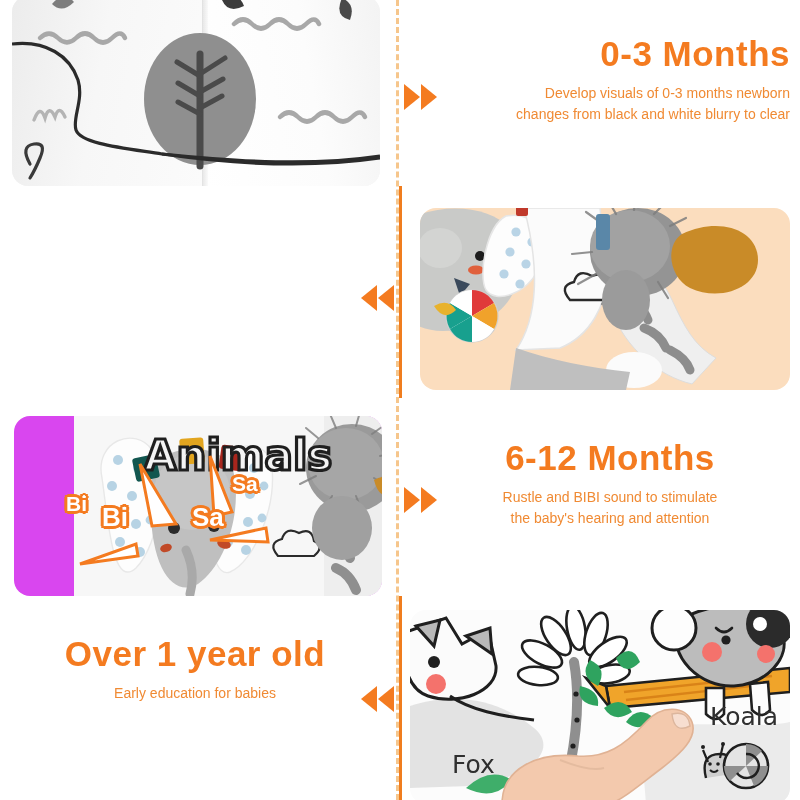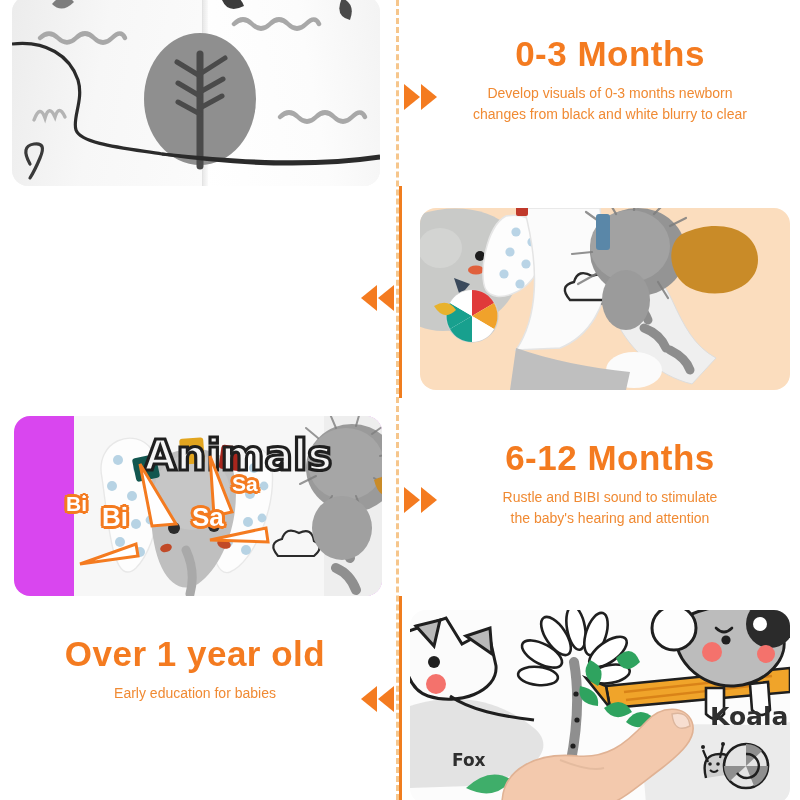--- a/index.html
+++ b/index.html
@@ -33,21 +33,21 @@
 
   
   .txt{position:absolute;text-align:center;color:#F07D1E;}
   .txt .title{
     font-size:35px;font-weight:bold;letter-spacing:0.5px;color:#F47B20;
     line-height:1.05;white-space:nowrap;
   }
   .txt .line{font-size:14px;line-height:1.5;color:#F08A33;white-space:nowrap;}
   .txt .body{margin-top:10px;}
 
-  .txt.t1{left:430px;top:36px;width:360px;}
+  .txt.t1{left:430px;top:36px;width:360px;text-align:right;}
   .txt.t2{left:10px;top:238px;width:360px;}
   .txt.t3{left:430px;top:440px;width:360px;}
   .txt.t4{left:10px;top:636px;width:370px;}
 
   
   .panel{position:absolute;border-radius:16px;overflow:hidden;}
   .p1{left:12px;top:-4px;width:368px;height:190px;background:#f2f2f2;}
   .p2{left:420px;top:208px;width:370px;height:182px;background:#FBDDBE;}
   .p3{left:14px;top:416px;width:368px;height:180px;background:#d946ef;}
   .p4{left:410px;top:610px;width:380px;height:194px;background:#ffffff;}
@@ -73,21 +73,21 @@
   .lbl{position:absolute;font-weight:bold;color:#fff;font-size:26px;
        text-shadow:
         -2.4px -2.4px 0 #F47B20, 2.4px -2.4px 0 #F47B20,
         -2.4px  2.4px 0 #F47B20, 2.4px  2.4px 0 #F47B20,
         -3px 0 0 #F47B20, 3px 0 0 #F47B20, 0 -3px 0 #F47B20, 0 3px 0 #F47B20;}
   .lbl.small{font-size:21px;}
 
   
   .anim{position:absolute;inset:0;background:#fdfdfd;}
   .anim svg{position:absolute;inset:0;width:100%;height:100%;}
-  .word{position:absolute;font-weight:bold;color:#2f2f2f;font-family:"DejaVu Sans",sans-serif;}
+  .word{position:absolute;font-weight:normal;color:#2f2f2f;font-family:"DejaVu Sans",sans-serif;}
 </style>
 </head>
 <body>
 
 <div class="stage">
 
   <div class="divider-dashed"></div>
   <div class="divider-solid-a"></div>
   <div class="divider-solid-b"></div>
 
@@ -410,18 +410,18 @@
         </g>
 
         <g>
           <path d="M92 194 C92 158 128 142 168 146 C196 148 214 136 236 112 C252 94 276 96 282 112
                    C288 128 270 144 252 158 C228 176 208 194 196 194 Z" fill="#f3c9ad" stroke="#e0b294" stroke-width="1.6"></path>
           <path d="M262 104 q16 -4 18 12 q-16 8 -18 -12Z" fill="#f7ded0" stroke="#dcb69d" stroke-width="1.4"></path>
           <path d="M150 150 q30 12 44 8" fill="none" stroke="#e4bb9f" stroke-width="2"></path>
         </g>
       </svg>
 
-      <div class="word" style="left:42px;top:140px;font-size:17px;">Fox</div>
+      <div class="word" style="left:42px;top:140px;font-size:25px;">Fox</div>
       <div class="word" style="left:300px;top:92px;font-size:25px;">Koala</div>
     </div>
   </div>
 
 </div>
 
 </body></html>

